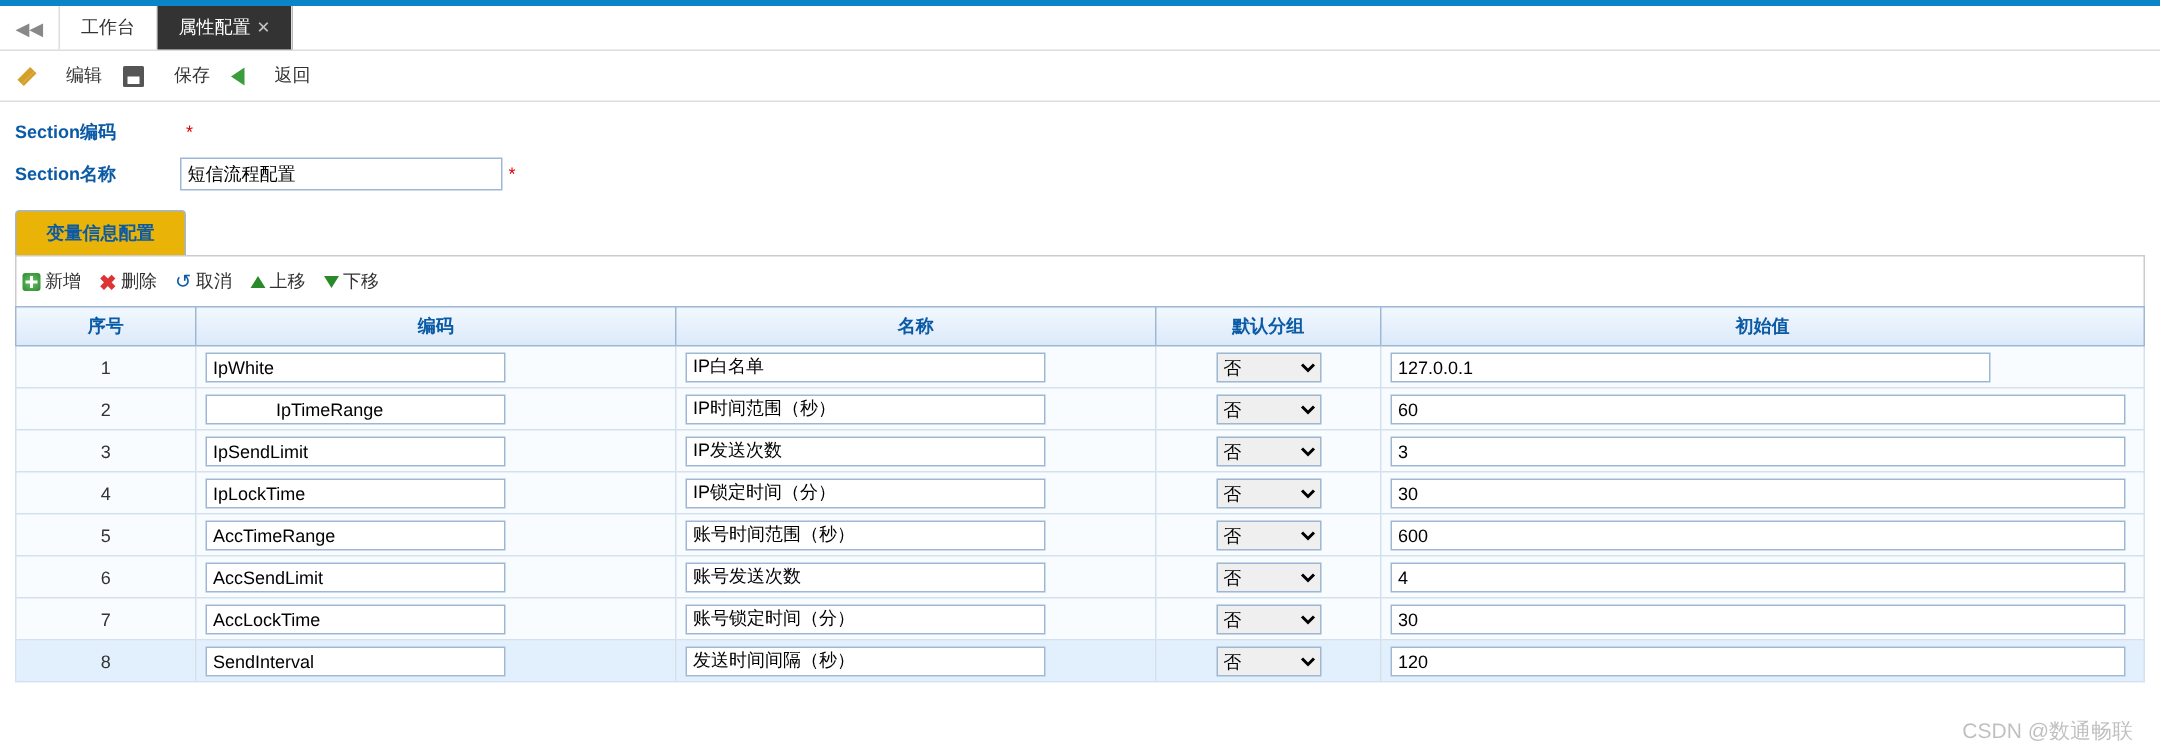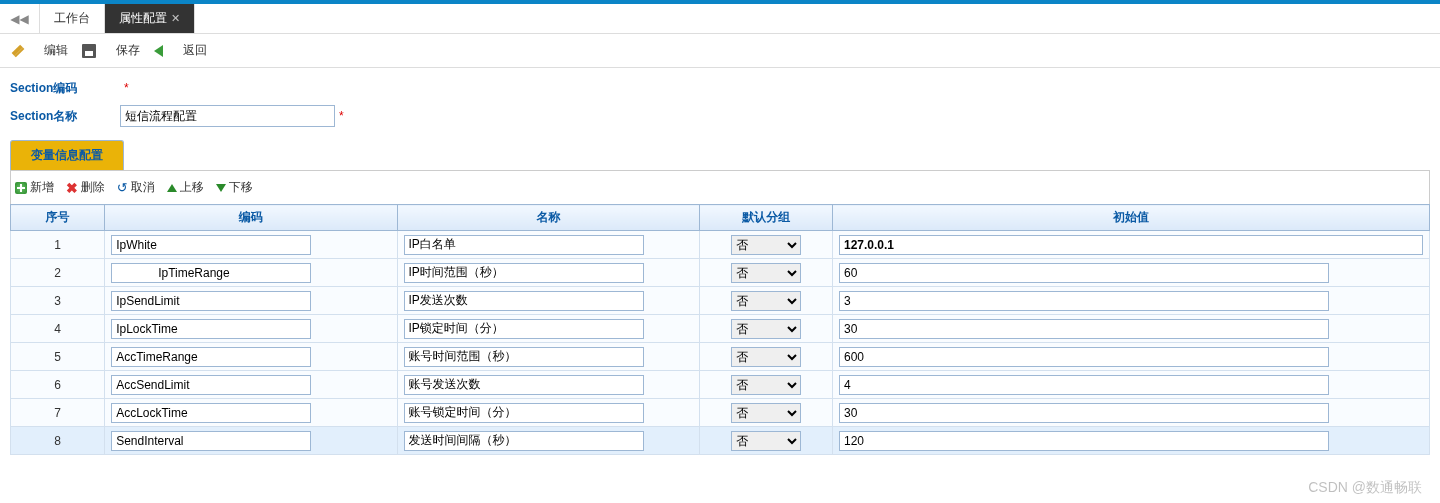--- a/index.html
+++ b/index.html
@@ -139,21 +139,21 @@
       <th class="col-enc">默认分组</th>
       <th>初始值</th>
     </tr>
   </thead>
   <tbody id="grid-body">
       <tr>
         <td>1</td>
         <td class="cell-code"><input type="text" value="IpWhite" style="width: 200px;"></td>
         <td class="cell-name"><input type="text" value="IP白名单" style=""></td>
         <td><select><option>否</option><option>是</option></select></td>
-        <td class="cell-init"><input type="text" value="127.0.0.1" style="width: 584px; font-weight: bold;"></td>
+        <td class="cell-init"><input type="text" value="127.0.0.1" style="width: 400px;"></td>
       </tr>
       <tr>
         <td>2</td>
         <td class="cell-code"><input type="text" value="IpTimeRange" style="width: 200px; padding-left: 46px;"></td>
         <td class="cell-name"><input type="text" value="IP时间范围（秒）" style=""></td>
         <td><select><option>否</option><option>是</option></select></td>
         <td class="cell-init"><input type="text" value="60" style="width: 490px;"></td>
       </tr>
       <tr>
         <td>3</td>

